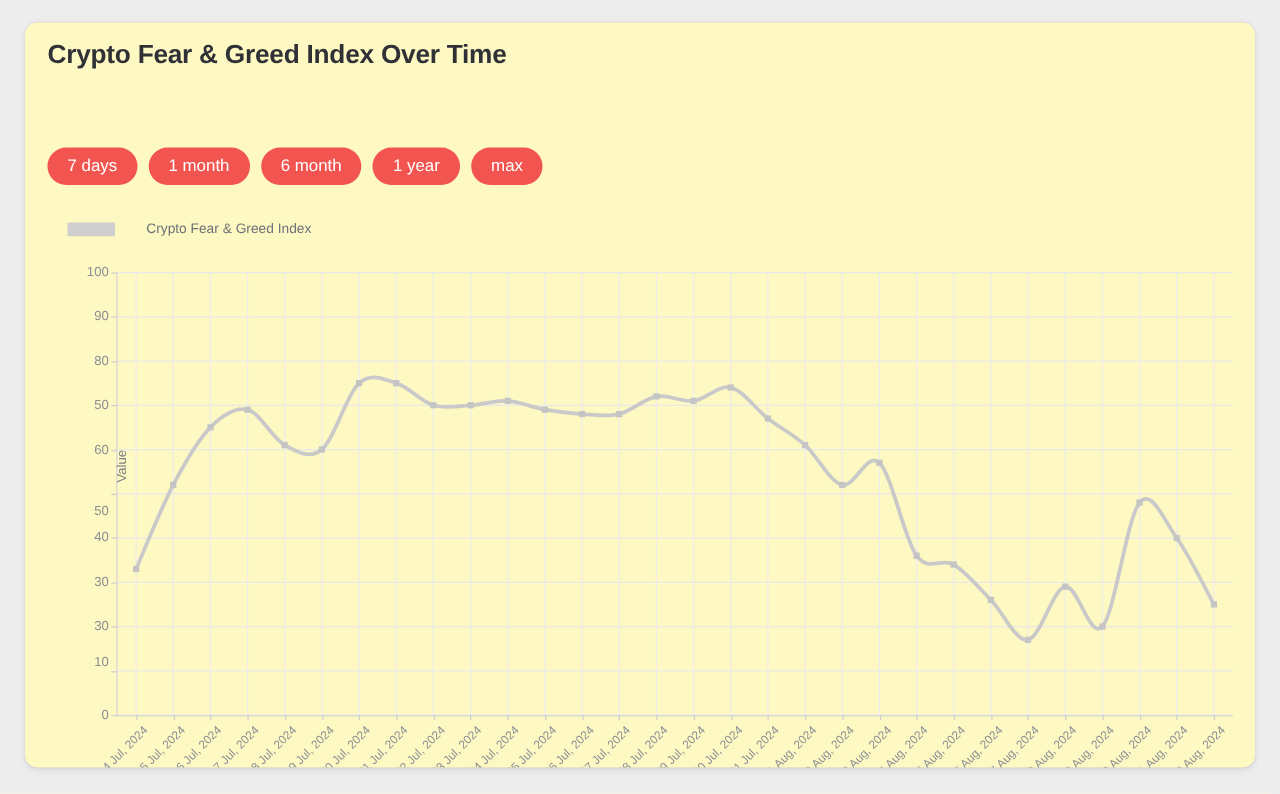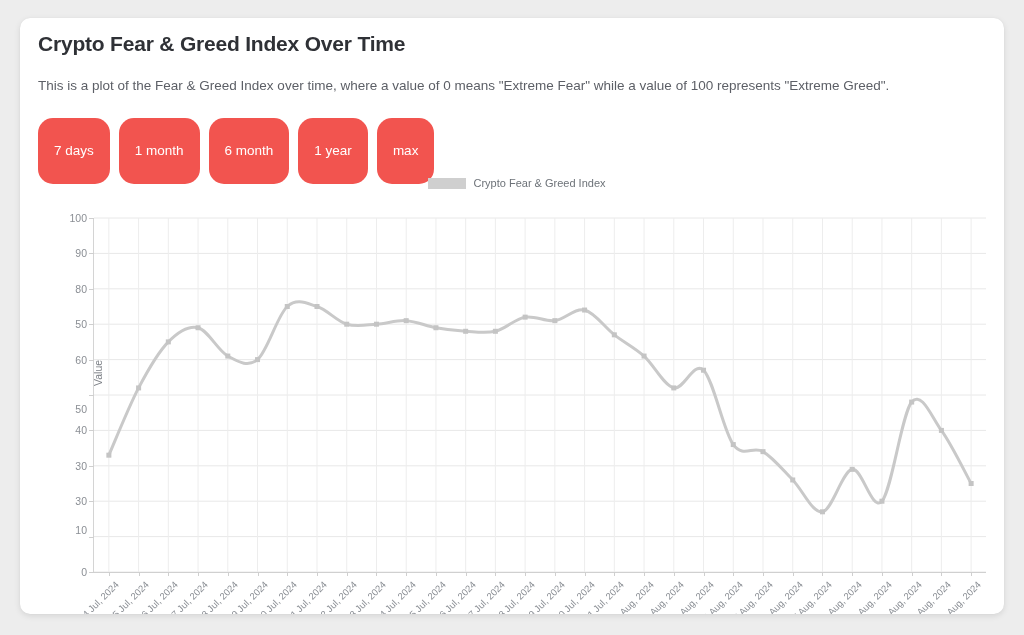--- a/index.html
+++ b/index.html
@@ -13,21 +13,21 @@
     font-family: "Liberation Sans", sans-serif;
     overflow: hidden;
   }
 
   .card {
     position: absolute;
     left: 20px;
     top: 18px;
     width: 984px;
     height: 596px;
-    background: #ffffff;
+    background: #fef9c3;
     border-radius: 10px;
     box-shadow: 0 2px 6px rgba(0,0,0,0.10), 0 0 1px rgba(0,0,0,0.08);
     box-sizing: border-box;
     overflow: hidden;
   }
 
   .page-title {
     position: absolute;
     left: 18px;
     top: 14px;
@@ -53,44 +53,43 @@
     display: flex;
     gap: 9px;
   }
   .range-btn {
     background: #f2544f;
     color: #ffffff;
     border: none;
     border-radius: 15px;
     font-size: 13.5px;
     font-family: "Liberation Sans", sans-serif;
-    padding: 26px 16px;
+    padding: 8px 16px;
     cursor: pointer;
     line-height: 1;
     white-space: nowrap;
   }
 
   
   .chart-wrap {
     position: absolute;
     left: 18px;
     top: 155px;
     width: 948px;
     height: 430px;
   }
 
   .legend {
     position: absolute;
-    left: 5px;
+    left: 16px;
     top: 0;
     width: 100%;
     display: flex;
-    justify-content: center;
     align-items: center;
-    gap: 7px;
+    gap: 25px;
     height: 20px;
   }
   .legend-swatch {
     width: 38px;
     height: 11px;
     background: #cfcfcf;
     display: inline-block;
   }
   .legend-label {
     font-size: 11px;
@@ -161,21 +160,20 @@
     border-left: 1px solid #cfcfcf;
   }
 </style>
 </head>
 <body>
 
 <div class="card">
 
   <div class="page-title">Crypto Fear &amp; Greed Index Over Time</div>
 
-  <div class="description">This is a plot of the Fear &amp; Greed Index over time, where a value of 0 means "Extreme Fear" while a value of 100 represents "Extreme Greed".</div>
 
   <div class="range-buttons">
     <button class="range-btn">7 days</button>
     <button class="range-btn">1 month</button>
     <button class="range-btn">6 month</button>
     <button class="range-btn">1 year</button>
     <button class="range-btn">max</button>
   </div>
 
   <div class="chart-wrap">

